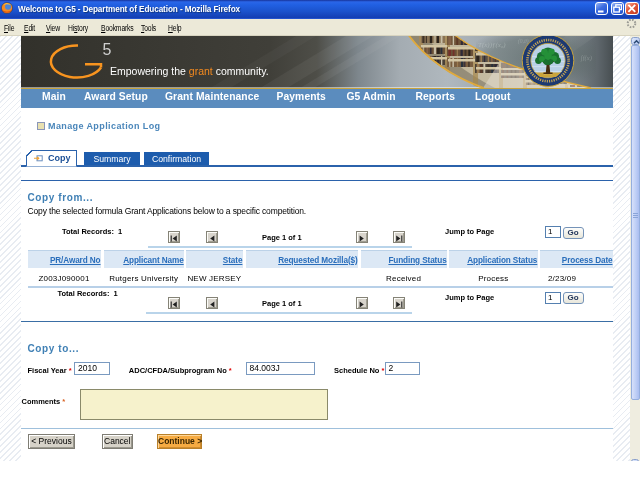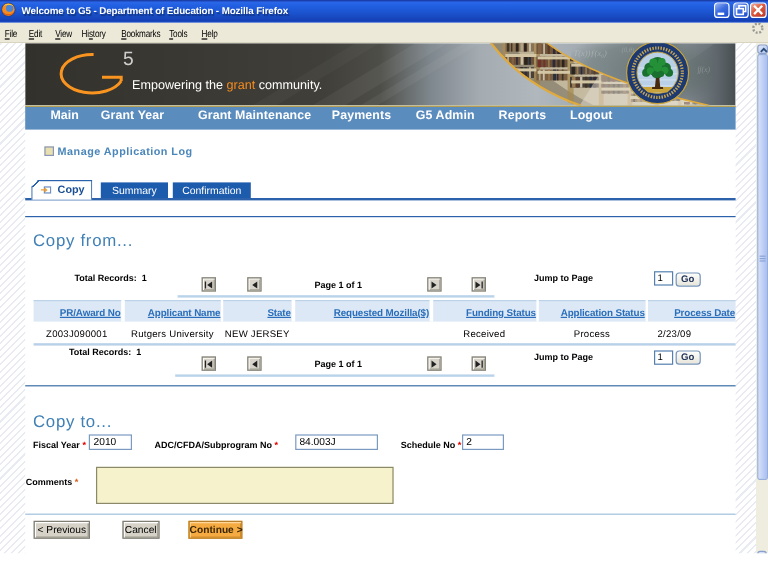--- a/index.html
+++ b/index.html
@@ -52,21 +52,21 @@
   .tab { position:absolute; background:#1d5cad; color:#fff; font-size:8.7px;
     text-align:center; top:115.5px; height:13.5px; padding-top:2.5px; }
   #tabcopy { left:26px; top:113.5px; width:51px; height:17px; background:#fff;
     border:1px solid #2b62ab; border-bottom:none; z-index:3;
     clip-path:polygon(0 6px, 6px 0, 100% 0, 100% 100%, 0 100%); }
   #tabcopy-b { left:26px; top:113.5px; width:6.5px; height:6.5px; z-index:4;
     background:linear-gradient(135deg, rgba(0,0,0,0) 44%, #2b62ab 44%, #2b62ab 58%, #fff 58%); }
   #tabcopy-txt { left:48px; top:117px; font-size:9px; font-weight:bold; color:#1a4f96; z-index:6; }
 
   
-  .h2 { position:absolute; font-size:14px; font-weight:normal; color:#4080b5; letter-spacing:0.6px; }
+  .h2 { position:absolute; font-size:10px; font-weight:bold; color:#4080b5; letter-spacing:0.6px; }
   .small { position:absolute; font-size:8.5px; color:#000; letter-spacing:-0.15px; }
   .blab { position:absolute; font-size:7.5px; font-weight:bold; color:#000; }
   .red { color:#e00000; }
 
   
   .pbtn { position:absolute; width:12px; height:12px; background:#d8d4cc;
     border:1px solid #858377; box-shadow:inset 1px 1px 0 #fcfcf8, inset -1px -1px 0 #a09e92;
     text-align:center; line-height:9px; }
   .pline { position:absolute; height:1.5px; background:#b9d4ea; }
   .jinput { position:absolute; width:16px; height:12px; background:#fff;
@@ -385,21 +385,21 @@
           <circle cx="6" cy="-2" r="3"></circle>
           <circle cx="0" cy="-4.5" r="3.8"></circle>
         </g>
         <circle cx="-2" cy="1.5" r="2.6" fill="#1a702f"></circle>
         <circle cx="3" cy="1" r="2.4" fill="#1a702f"></circle>
       </g>
     </svg>
 
     <div id="nav" class="abs"></div>
     <div class="navitem" style="left:42px">Main</div>
-    <div class="navitem" style="left:84px">Grant Year</div>
+    <div class="navitem" style="left:84px">Award Setup</div>
     <div class="navitem" style="left:165px">Grant Maintenance</div>
     <div class="navitem" style="left:276.5px">Payments</div>
     <div class="navitem" style="left:346.5px">G5 Admin</div>
     <div class="navitem" style="left:415.5px">Reports</div>
     <div class="navitem" style="left:475px">Logout</div>
 
     <div id="mal-icon" class="abs"></div>
     <div id="mal-text" class="abs">Manage Application Log</div>
 
     <div id="tabline1" class="abs tabline"></div>
@@ -408,20 +408,21 @@
     <svg class="abs" style="left:34px;top:118.5px;z-index:5" width="9" height="7" viewBox="0 0 9 7">
       <rect x="3" y="0.8" width="5.2" height="5" fill="#fff" stroke="#6b8fc0" stroke-width="1"></rect>
       <path d="M0,3.3 L4.6,3.3 M3.2,1.8 L4.8,3.3 L3.2,4.8" stroke="#f0a030" stroke-width="1.1" fill="none"></path>
     </svg>
     <div id="tabcopy-txt" class="abs">Copy</div>
     <div class="tab" style="left:84px;width:56px">Summary</div>
     <div class="tab" style="left:144px;width:65px">Confirmation</div>
     <div id="tabline2" class="abs tabline"></div>
 
     <div class="h2" style="left:27.5px;top:155.5px">Copy from...</div>
+    <div class="small" style="left:27.5px;top:169.5px">Copy the selected formula Grant Applications below to a specific competition.</div>
 
     <div class="blab" style="left:62px;top:191px">Total Records:&nbsp; 1</div>
     <div class="pbtn" style="left:168.4px;top:195px"><svg width="8" height="7" viewBox="0 0 8 7">
           <path d="M1.2 0.5 V6.5" stroke="#222" stroke-width="1.1"></path>
           <path d="M6.8 0.5 L2.6 3.5 L6.8 6.5 Z" fill="#222"></path>
         </svg></div>
     <div class="pbtn" style="left:205.5px;top:195px"><svg width="8" height="7" viewBox="0 0 8 7">
           <path d="M6.4 0.5 L2.2 3.5 L6.4 6.5 Z" fill="#222"></path>
         </svg></div>
     <div class="blab" style="left:262px;top:197px">Page 1 of 1</div>

